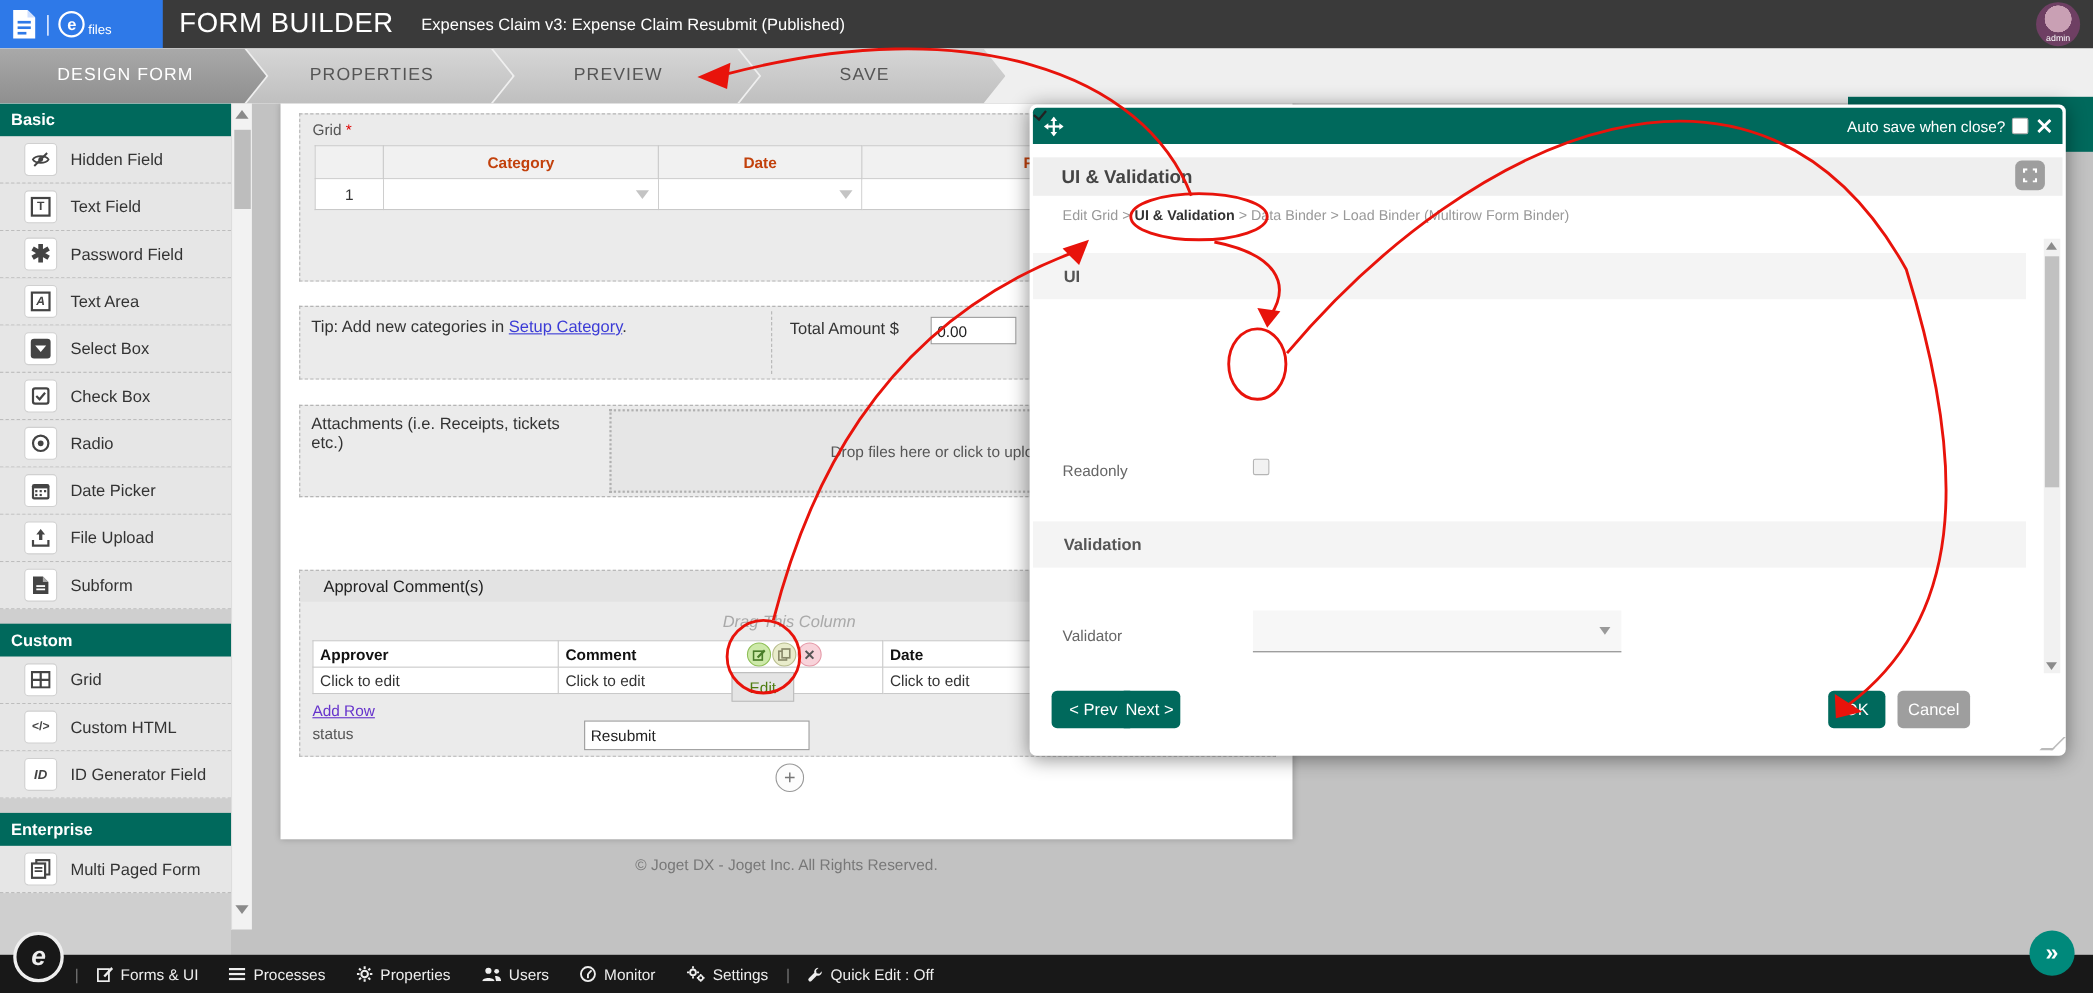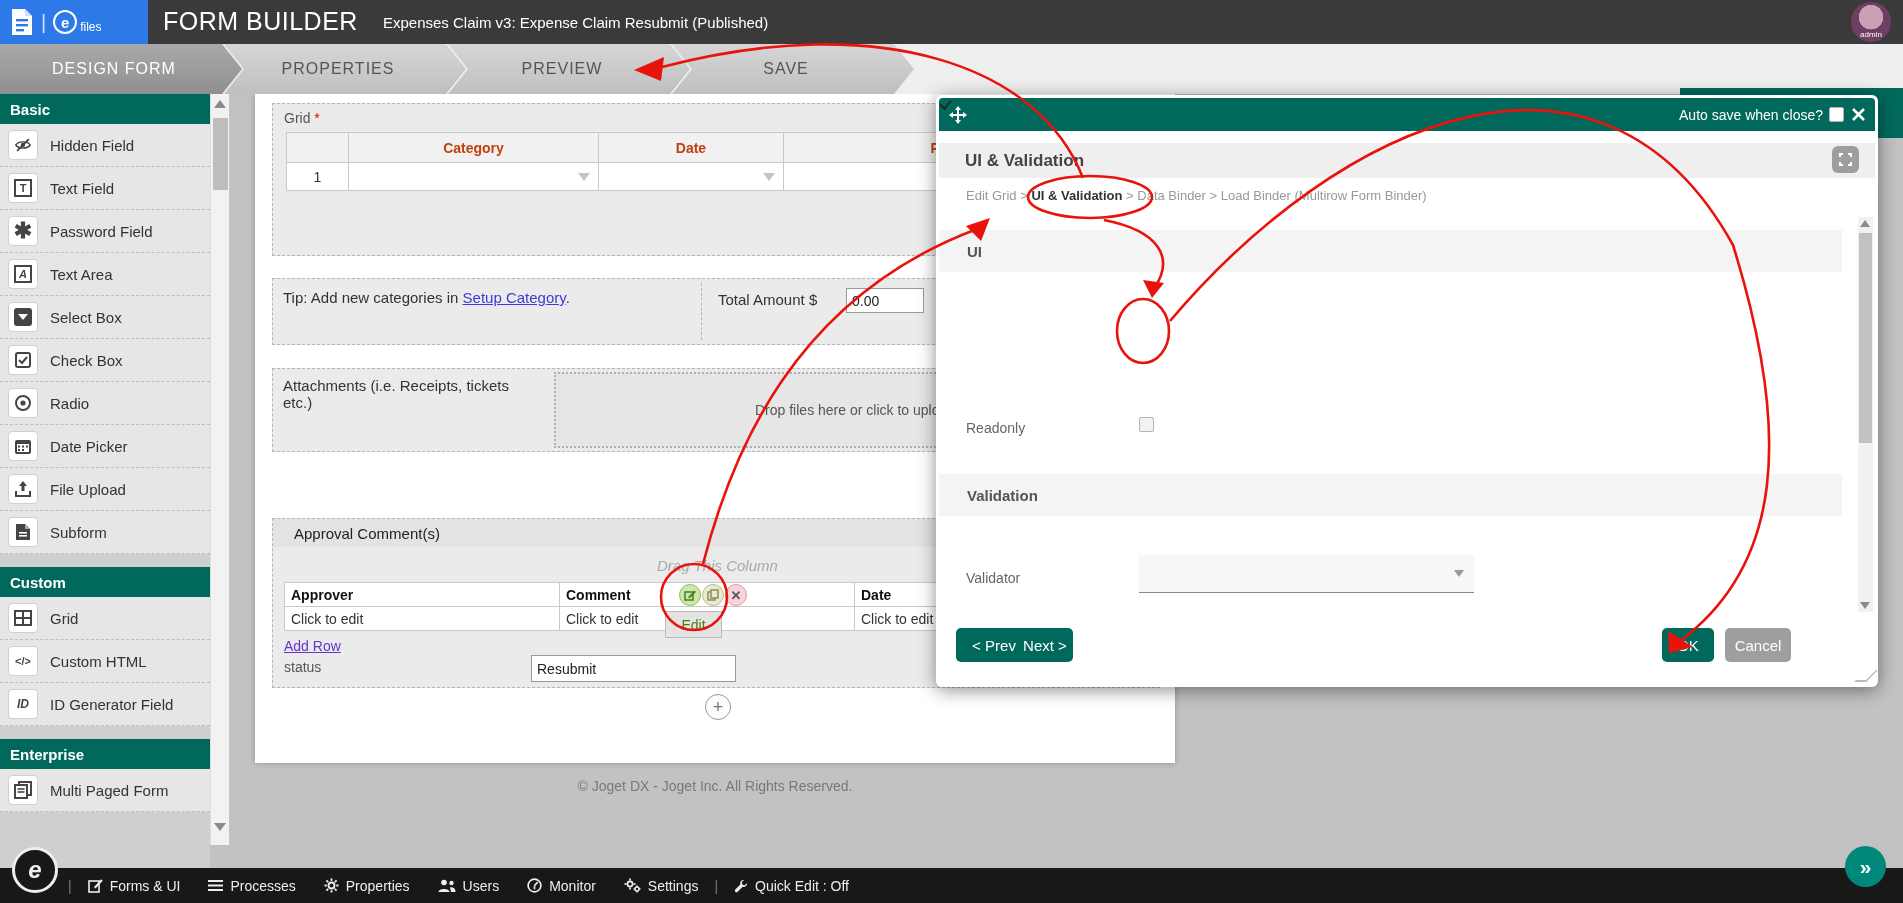--- a/index.html
+++ b/index.html
@@ -20,21 +20,21 @@
   #tabrow { position:absolute; left:0; top:44px; width:1903px; height:50px; background:#efefef; z-index:5;padding-left:35px; }
   .tab { position:absolute; top:0; height:50px; width:242px; display:flex; align-items:center; justify-content:center; font-size:16px; letter-spacing:1px; color:#555; background:linear-gradient(#d6d6d6,#bfbfbf); clip-path:polygon(0 0, calc(100% - 20px) 0, 100% 50%, calc(100% - 20px) 100%, 0 100%, 20px 50%); padding-right:14px; cursor:pointer; }
   .tab.first { clip-path:polygon(0 0, calc(100% - 20px) 0, 100% 50%, calc(100% - 20px) 100%, 0 100%); background:linear-gradient(#a9a9a9,#8f8f8f); color:#fff; }
   #toolbar { position:absolute; right:230px; top:44px; height:50px; display:flex; align-items:center; gap:8px; font-size:15px; color:#333; }
   #toolbar .dim { color:#9b9b9b; }
   .gen-app { position:absolute; right:0; top:44px; width:223px; height:50px; background:#00695c; color:#fff; font-size:19px; display:flex; align-items:center; justify-content:center; letter-spacing:0.5px; cursor:pointer; }
 
   
   #sidebar { position:absolute; left:0; top:94px; width:210px; height:774px; background:#cfcfcf; }
   .side-head { height:30px; background:#00695c; color:#fff; font-weight:bold; font-size:15px; display:flex; align-items:center; padding-left:10px; }
-  .side-item { height:43px; background:#e6e6e6; border-bottom:1px dashed #bdbdbd; display:flex; align-items:center; gap:12px; padding-left:8px; cursor:grab; }
+  .side-item { height:43px; background:#e6e6e6; border-bottom:1px dashed #bdbdbd; display:flex; align-items:center; gap:12px; padding-left:22px; cursor:grab; }
   .side-item:first-of-type { border-top:1px dashed #bdbdbd; }
   .tile { width:30px; height:30px; background:#fff; border:1px solid #d0d0d0; border-radius:4px; display:flex; align-items:center; justify-content:center; color:#444; font-size:15px; font-weight:bold; flex:none; }
   .side-label { font-size:15px; color:#333; }
   .gap8 { height:13px; background:#cfcfcf; }
   
   #side-scroll { position:absolute; left:210px; top:94px; width:19px; height:751px; background:#f2f2f2; border-left:1px solid #ddd; }
   .sb-up, .sb-down { position:absolute; left:3px; width:12px; height:12px; }
   .tri-up { width:0; height:0; border-left:6px solid transparent; border-right:6px solid transparent; border-bottom:8px solid #8a8a8a; }
   .tri-down { width:0; height:0; border-left:6px solid transparent; border-right:6px solid transparent; border-top:8px solid #8a8a8a; }
   .sb-thumb { position:absolute; left:2px; top:24px; width:15px; height:72px; background:#bdbdbd; }
@@ -322,21 +322,21 @@
           <span>Drop files here or click to upload</span>
         </div>
     </div>
 
     <div class="sect" style="left:17px; top:424px; width:888px; height:170px;">
       <div class="appr-title">Approval Comment(s)</div>
       <div class="drag-hint" style="left:384px; top:38px;">Drag This Column</div>
       <table class="appr-tb" style="position:absolute; left:11px; top:63px;">
         <tbody>
             <tr>
-          <th style="width:275px;">Approver</th>
+          <th style="width:223px;">Approver</th>
           <th style="width:295px;">Comment</th>
           <th style="width:294px;">Date</th>
         </tr>
         <tr>
           <td>Click to edit</td>
           <td>Click to edit</td>
           <td>Click to edit</td>
         </tr>
       </tbody>
         </table>

